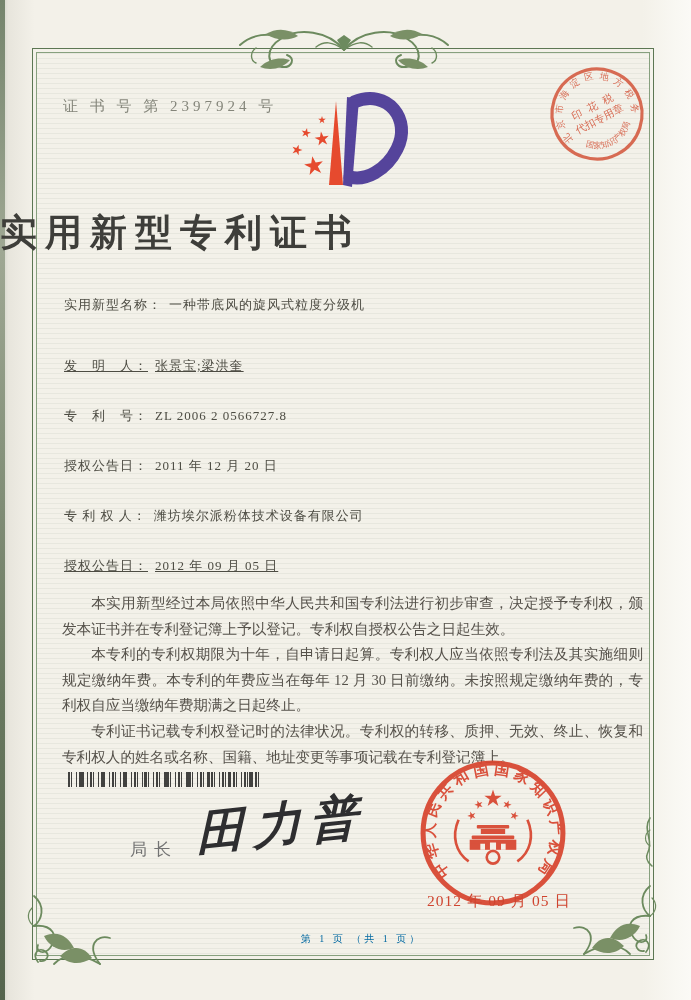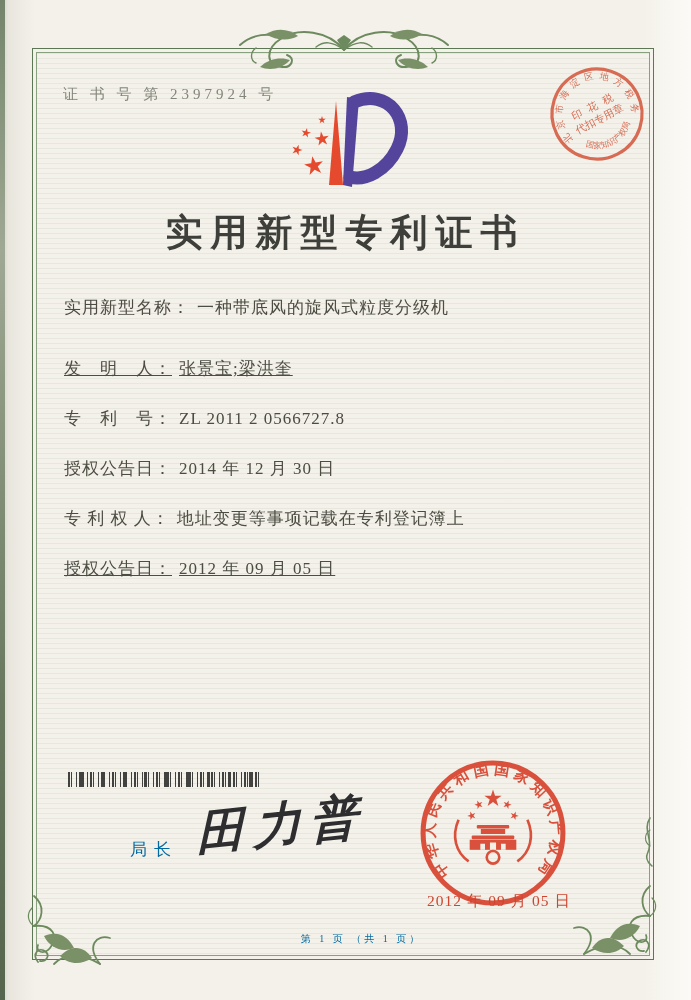--- a/index.html
+++ b/index.html
@@ -8,33 +8,33 @@
     background:linear-gradient(90deg,#c9cec2 0,#e7e5dc 1.2%,#f3f1e9 5%,#f3f1e9 93%,#f9f8f3 98%,#fbfaf6 100%);
     font-family:"Liberation Serif","DejaVu Serif",serif;
   }
   .spine{position:absolute;left:0;top:0;width:5px;height:100%;
     background:linear-gradient(180deg,#74846c,#9fa894 25%,#68785f 70%,#55654e);}
   .frame-outer{position:absolute;left:32px;top:48px;width:622px;height:912px;
     border:1.5px solid #5c7753;box-sizing:border-box;}
   .frame-inner{position:absolute;left:3px;top:3px;right:3px;bottom:3px;
     border:1px solid #87a07e;
     background:repeating-linear-gradient(180deg,rgba(151,163,148,.13) 0 1px,rgba(0,0,0,0) 1px 5px);}
-  .certno{position:absolute;left:63px;top:85px;font-size:15px;letter-spacing:4px;color:#84857a;text-align:center;}
-  .title{position:absolute;left:0;top:208px;width:100%;text-align:center;
+  .certno{position:absolute;left:63px;top:97px;font-size:15px;letter-spacing:4px;color:#84857a;text-align:center;}
+  .title{position:absolute;left:0;top:208px;width:100%;
     font-size:37px;letter-spacing:8px;color:#3e3e3a;font-weight:600;}
-  .field{position:absolute;left:64px;font-size:17px;color:#4d4c43;white-space:nowrap;letter-spacing:1px;}
+  .field{position:absolute;left:64px;font-size:13px;color:#4d4c43;white-space:nowrap;letter-spacing:1px;}
   .field .val{margin-left:7px;}
   .paras{position:absolute;left:62px;top:591px;width:581px;font-size:14.6px;
     line-height:25.6px;color:#55514a;text-align:justify;}
   .paras p{margin:0;text-indent:2em;}
   .barcode{position:absolute;left:68px;top:772px;width:193px;height:15px;opacity:.82;
     background:
       repeating-linear-gradient(90deg,#1c1c1c 0 2px,transparent 2px 3px,#1c1c1c 3px 4px,transparent 4px 8px,#1c1c1c 8px 9px,transparent 9px 11px),
       repeating-linear-gradient(90deg,transparent 0 13px,#1c1c1c 13px 16px,transparent 16px 21px);}
-  .director{position:absolute;left:130px;top:838px;font-size:17px;letter-spacing:7px;color:#0369a1;}
+  .director{position:absolute;left:130px;top:838px;font-size:17px;letter-spacing:7px;color:#737373;}
   .signature{position:absolute;left:196px;top:793px;font-size:48px;color:#2e2e30;
     letter-spacing:9px;font-weight:600;font-style:italic;transform:rotate(-6deg) skewX(-5deg);}
   .seal{position:absolute;left:417px;top:757px;width:152px;height:152px;opacity:.93;}
   .seal-date{position:absolute;left:424px;top:891px;width:150px;text-align:center;
     color:#cf4530;font-size:15.5px;letter-spacing:1px;}
   .stamp{position:absolute;left:539px;top:56px;width:116px;height:116px;
     transform:rotate(-27deg);opacity:.88;}
   .footer{position:absolute;left:16px;top:932px;width:100%;text-align:center;
     font-size:10px;letter-spacing:3px;color:#0369a1;}
   .orn{position:absolute;}
@@ -104,33 +104,36 @@
 <div class="certno">证 书 号 第 2397924 号</div>
 <div class="title">实用新型专利证书</div>
 
 <div class="field" style="top:296px;">
   <span class="lab">实用新型名称：</span><span class="val">一种带底风的旋风式粒度分级机</span>
 </div>
 <div class="field" style="top:357px;text-decoration:underline;">
   <span class="lab">发　明　人：</span><span class="val">张景宝;梁洪奎</span>
 </div>
 <div class="field" style="top:407px;">
-  <span class="lab">专　利　号：</span><span class="val">ZL 2011 2 0566727.8</span>
+  <span class="lab">专　利　号：</span><span class="val">ZL 2006 2 0566727.8</span>
 </div>
 <div class="field" style="top:457px;">
-  <span class="lab">授权公告日：</span><span class="val">2014 年 12 月 30 日</span>
+  <span class="lab">授权公告日：</span><span class="val">2011 年 12 月 20 日</span>
 </div>
 <div class="field" style="top:507px;">
-  <span class="lab">专 利 权 人：</span><span class="val">地址变更等事项记载在专利登记簿上</span>
+  <span class="lab">专 利 权 人：</span><span class="val">潍坊埃尔派粉体技术设备有限公司</span>
 </div>
 <div class="field" style="top:557px;text-decoration:underline;">
   <span class="lab">授权公告日：</span><span class="val">2012 年 09 月 05 日</span>
 </div>
 
 <div class="paras">
+  <p>本实用新型经过本局依照中华人民共和国专利法进行初步审查，决定授予专利权，颁发本证书并在专利登记簿上予以登记。专利权自授权公告之日起生效。</p>
+  <p>本专利的专利权期限为十年，自申请日起算。专利权人应当依照专利法及其实施细则规定缴纳年费。本专利的年费应当在每年 12 月 30 日前缴纳。未按照规定缴纳年费的，专利权自应当缴纳年费期满之日起终止。</p>
+  <p>专利证书记载专利权登记时的法律状况。专利权的转移、质押、无效、终止、恢复和专利权人的姓名或名称、国籍、地址变更等事项记载在专利登记簿上。</p>
 </div>
 
 <div class="barcode"></div>
 
 <div class="director">局长</div>
 <div class="signature">田力普</div>
 
 <svg class="seal" viewBox="0 0 150 150">
   <circle cx="75" cy="75" r="69" fill="none" stroke="#d8452f" stroke-width="5"></circle>
   <path id="sealTP" d="M34,116 A58,58 0 1 1 116,116" fill="none"></path>

